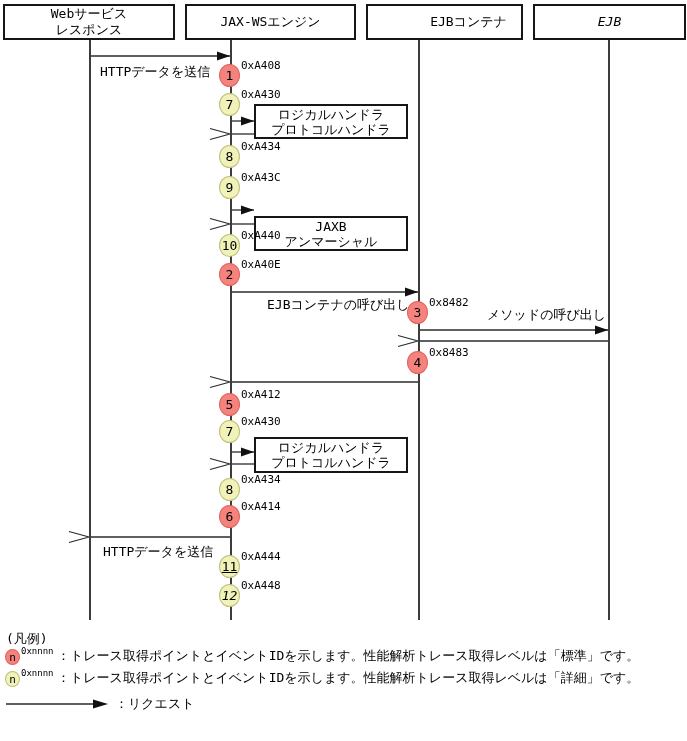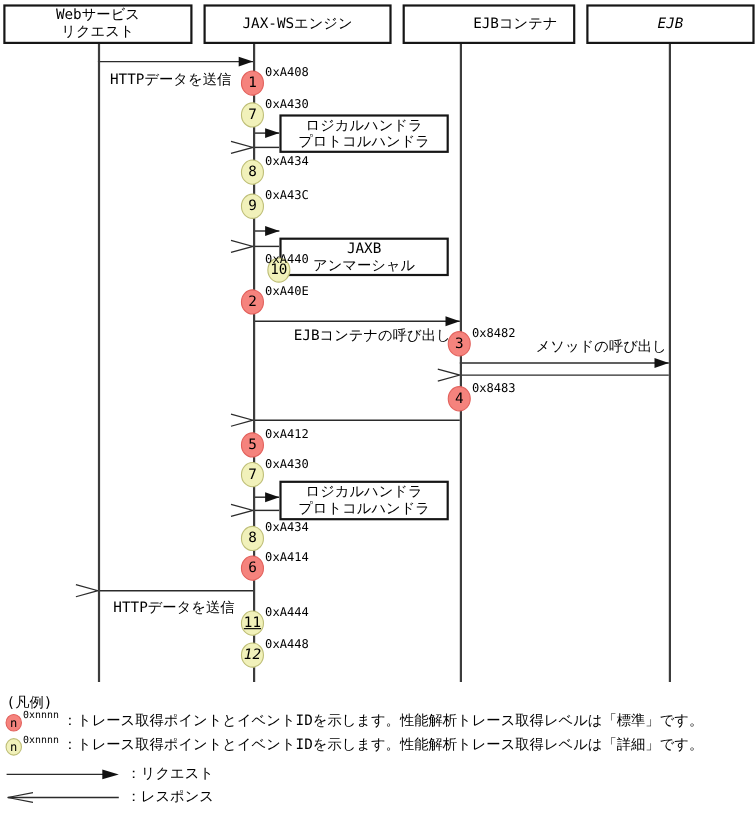--- a/index.html
+++ b/index.html
@@ -90,21 +90,21 @@
         <polyline points="210,458.5 230,464 210,469.5" class="open-head"></polyline>
       </g>
       <g>
         <line x1="230" y1="537" x2="89" y2="537"></line>
         <polyline points="69,531.5 89,537 69,542.5" class="open-head"></polyline>
       </g>
     </svg>
 <div class="lifeline" style="left: 89px; top: 40px; height: 580px;"></div>
     <div class="actor-box" style="left: 3px; top: 4px; width: 172px; height: 36px;">
       <div class="">Webサービス</div>
-      <div class="">リクエスト</div>
+      <div class="">レスポンス</div>
     </div>
     <div class="lifeline" style="left: 230px; top: 40px; height: 580px;"></div>
     <div class="actor-box" style="left: 185px; top: 4px; width: 171px; height: 36px;">
       <div class="">JAX-WSエンジン</div>
     </div>
     <div class="lifeline" style="left: 418px; top: 40px; height: 580px;"></div>
     <div class="actor-box" style="left: 366px; top: 4px; width: 157px; height: 36px; padding-left: 48px;">
       <div class="">EJBコンテナ</div>
     </div>
     <div class="lifeline" style="left: 608px; top: 40px; height: 580px;"></div>
@@ -128,21 +128,21 @@
       <div class="">プロトコルハンドラ</div>
     </div>
     <div class="trace-point standard" style="left: 219px; top: 64px;">1</div>
     <div class="hex-label" style="left: 241px; top: 59px;">0xA408</div>
     <div class="trace-point detail" style="left: 219px; top: 93px;">7</div>
     <div class="hex-label" style="left: 241px; top: 88px;">0xA430</div>
     <div class="trace-point detail" style="left: 219px; top: 145px;">8</div>
     <div class="hex-label" style="left: 241px; top: 140px;">0xA434</div>
     <div class="trace-point detail" style="left: 219px; top: 176px;">9</div>
     <div class="hex-label" style="left: 241px; top: 171px;">0xA43C</div>
-    <div class="trace-point detail" style="left: 219px; top: 234px; margin-left: 24px;">10</div>
+    <div class="trace-point detail" style="left: 219px; top: 234px;">10</div>
     <div class="hex-label" style="left: 241px; top: 229px;">0xA440</div>
     <div class="trace-point standard" style="left: 219px; top: 263px;">2</div>
     <div class="hex-label" style="left: 241px; top: 258px;">0xA40E</div>
     <div class="trace-point standard" style="left: 407px; top: 301px;">3</div>
     <div class="hex-label" style="left: 429px; top: 296px;">0x8482</div>
     <div class="trace-point standard" style="left: 407px; top: 351px;">4</div>
     <div class="hex-label" style="left: 429px; top: 346px;">0x8483</div>
     <div class="trace-point standard" style="left: 219px; top: 393px;">5</div>
     <div class="hex-label" style="left: 241px; top: 388px;">0xA412</div>
     <div class="trace-point detail" style="left: 219px; top: 420px;">7</div>
@@ -181,20 +181,13 @@
   </div>
 
   <div class="legend-row" style="top:694px">
     <svg class="lg-arrow" width="104" height="12">
       <line x1="1" y1="6" x2="89" y2="6"></line>
       <polygon points="103,6 88,1.5 88,10.5"></polygon>
     </svg>
     <span class="lg-text">：リクエスト</span>
   </div>
 
-  <div class="legend-row" style="top:715px">
-    <svg class="lg-arrow" width="104" height="12">
-      <line x1="2" y1="6" x2="103" y2="6"></line>
-      <polyline points="25,1.5 2,6 25,10.5"></polyline>
-    </svg>
-    <span class="lg-text">：レスポンス</span>
-  </div>
 </div>
 
 </body></html>

